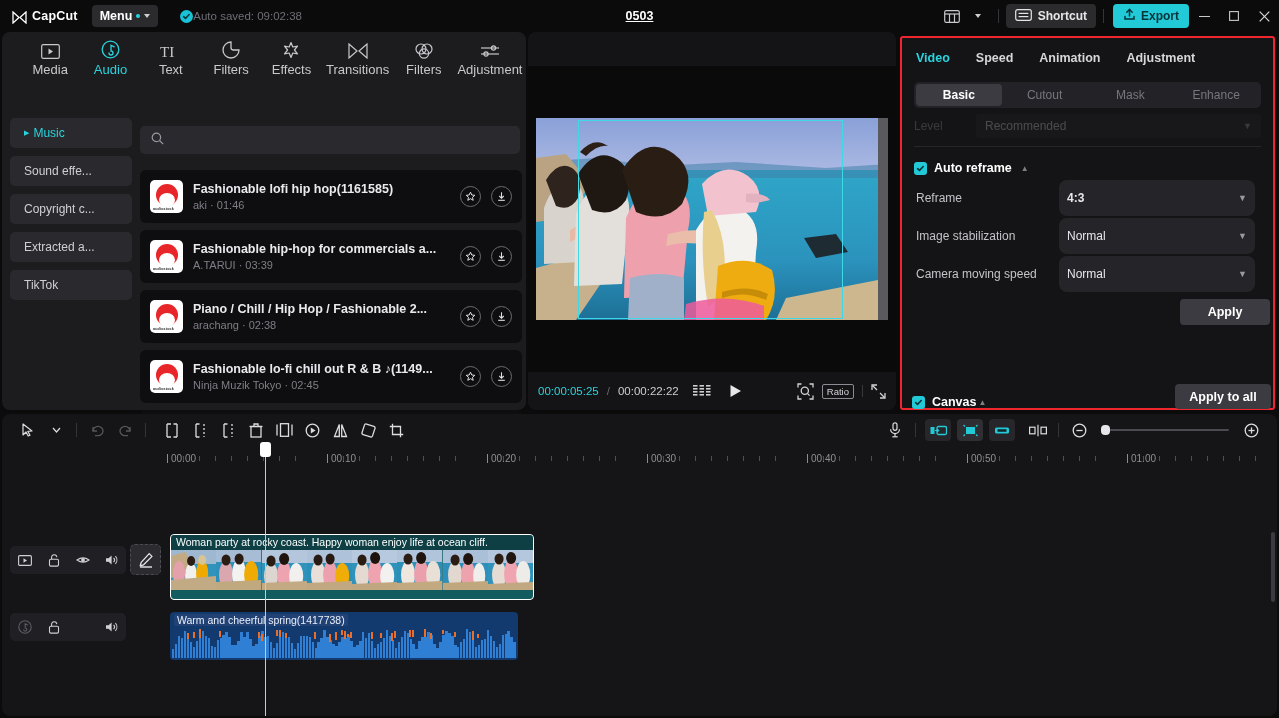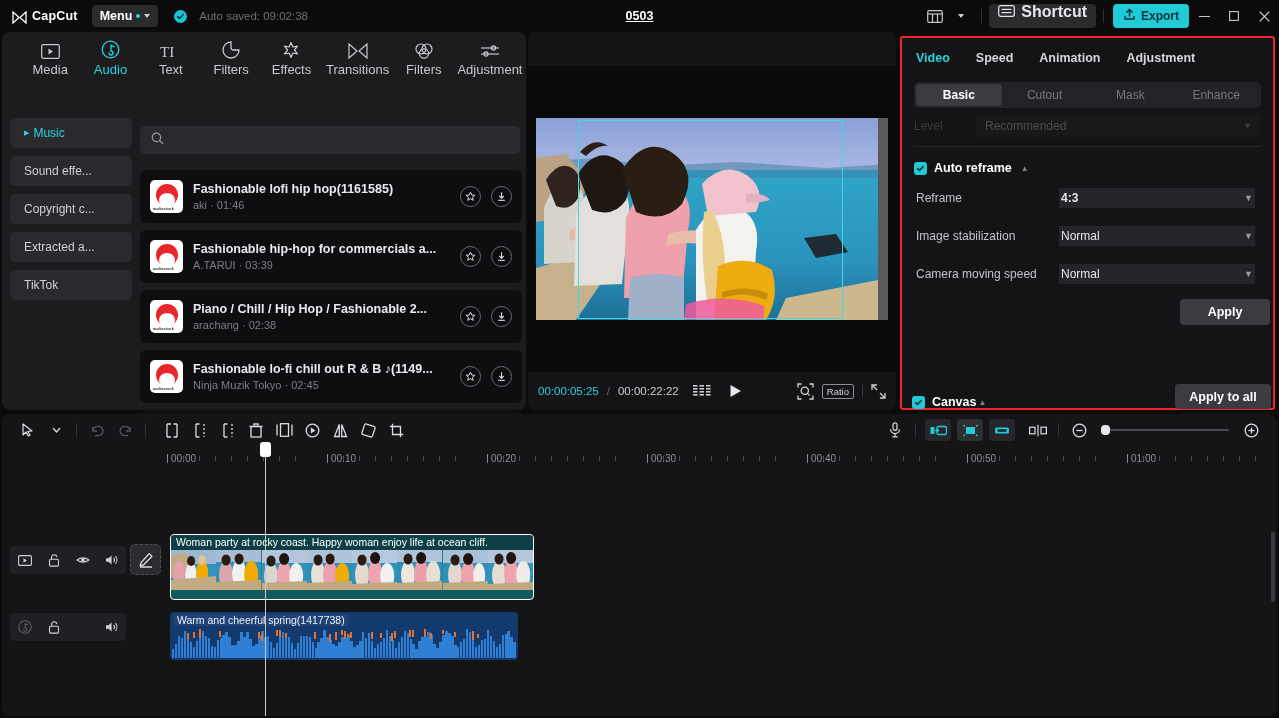--- a/index.html
+++ b/index.html
@@ -20,34 +20,34 @@
   .logo-wrap { display: flex; align-items: center; gap: 5px; margin-left: 12px; }
   .logo-mark { width: 15px; height: 13px; position: relative; }
   .logo-text { font-size: 12.5px; font-weight: bold; color: #fff; letter-spacing: .2px; }
   .menu-btn {
     margin-left: 14px; height: 22px; padding: 0 8px; border-radius: 4px;
     background: #2b2b2e; display: flex; align-items: center; gap: 4px;
     font-size: 12.5px; font-weight: bold; color: #fff; cursor: pointer;
   }
   .menu-dot { width: 4px; height: 4px; border-radius: 50%; background: #2ad4de; }
   .caret { width: 0; height: 0; border-left: 3.5px solid transparent; border-right: 3.5px solid transparent; border-top: 4px solid #cfcfd3; }
-  .autosave { margin-left: 16px; display: flex; align-items: center; gap: 12px; font-size: 11.5px; color: #6e6e76; }
+  .autosave { margin-left: 22px; display: flex; align-items: center; gap: 0; font-size: 11.5px; color: #6e6e76; }
   .check-circle { width: 13px; height: 13px; border-radius: 50%; background: #19c2d4; display:flex; align-items:center; justify-content:center; }
   .check-circle svg { display:block; }
   .proj-title {
     position: absolute; left: 0; right: 0; top: 0; height: 32px;
     display: flex; align-items: center; justify-content: center;
     font-size: 12.5px; font-weight: bold; color: #ffffff; pointer-events: none; text-decoration: underline;
   }
   .tb-right { position: absolute; right: 0; top: 0; height: 32px; display: flex; align-items: center; gap: 0; }
   .tb-icon { width: 26px; height: 24px; display: flex; align-items: center; justify-content: center; cursor: pointer; }
   .tb-sep { width: 1px; height: 14px; background: #333338; margin: 0 7px; }
   .shortcut-btn {
-    height: 24px; padding: 7px 9px; border-radius: 4px; background: #2b2b2e;
-    display: flex; align-items: flex-end; gap: 6px; font-size: 16px; font-weight: bold; color: #e6e6ea; cursor: pointer;
+    height: 24px; padding: 0 9px; border-radius: 4px; background: #2b2b2e;
+    display: flex; align-items: center; gap: 6px; font-size: 12px; font-weight: bold; color: #e6e6ea; cursor: pointer;
   }
   .export-btn {
     height: 24px; padding: 0 10px; border-radius: 4px; background: #22c9d6;
     display: flex; align-items: center; gap: 5px; font-size: 12px; font-weight: bold; color: #04343a; cursor: pointer;
     margin-left: 2px;
   }
   .win-btn { width: 30px; height: 32px; display: flex; align-items: center; justify-content: center; cursor: pointer; color: #c7c7cc; font-size: 13px; }
 
   
   .leftpanel {
@@ -142,22 +142,22 @@
   .rp-div { height: 1px; background: #26262a; margin: 8px 12px 0 12px; }
 
   .chk-row { display: flex; align-items: center; gap: 7px; padding: 14px 12px 0 12px; }
   .chk { width: 13px; height: 13px; border-radius: 3px; background: #22c9d6; display: flex; align-items: center; justify-content: center; cursor: pointer; }
   .chk-lbl { font-size: 12.5px; font-weight: bold; color: #ffffff; }
   .collapse-arr { color: #7e7e86; font-size: 8px; margin-left: 2px; cursor: pointer; }
 
   .field-row { display: flex; align-items: center; padding: 0 18px 0 14px; height: 30px; margin-top: 8px; }
   .field-lbl { font-size: 12px; color: #c3c3c9; width: 143px; flex: none; }
   .field-sel {
-    flex: 1; height: 20px; background: #252529; border-radius: 0; display: flex; align-items: center;
-    padding: 0 2px; font-size: 12px; color: #e6e6eb; cursor: pointer;
+    flex: 1; height: 36px; background: #252529; border-radius: 8px; display: flex; align-items: center;
+    padding: 0 8px; font-size: 12px; color: #e6e6eb; cursor: pointer;
   }
   .field-sel.bold { font-weight: bold; }
   .apply-row { display: flex; justify-content: flex-end; padding: 10px 3px 0 0; }
   .apply-btn {
     width: 90px; height: 26px; background: #3b3b41; border-radius: 4px;
     display: flex; align-items: center; justify-content: center;
     font-size: 12.5px; font-weight: bold; color: #ffffff; cursor: pointer;
   }
   .canvas-row { position: absolute; left: 900px; top: 392px; width: 375px; height: 20px; display: flex; align-items: center; padding: 0 12px; }
   .applyall-btn {

